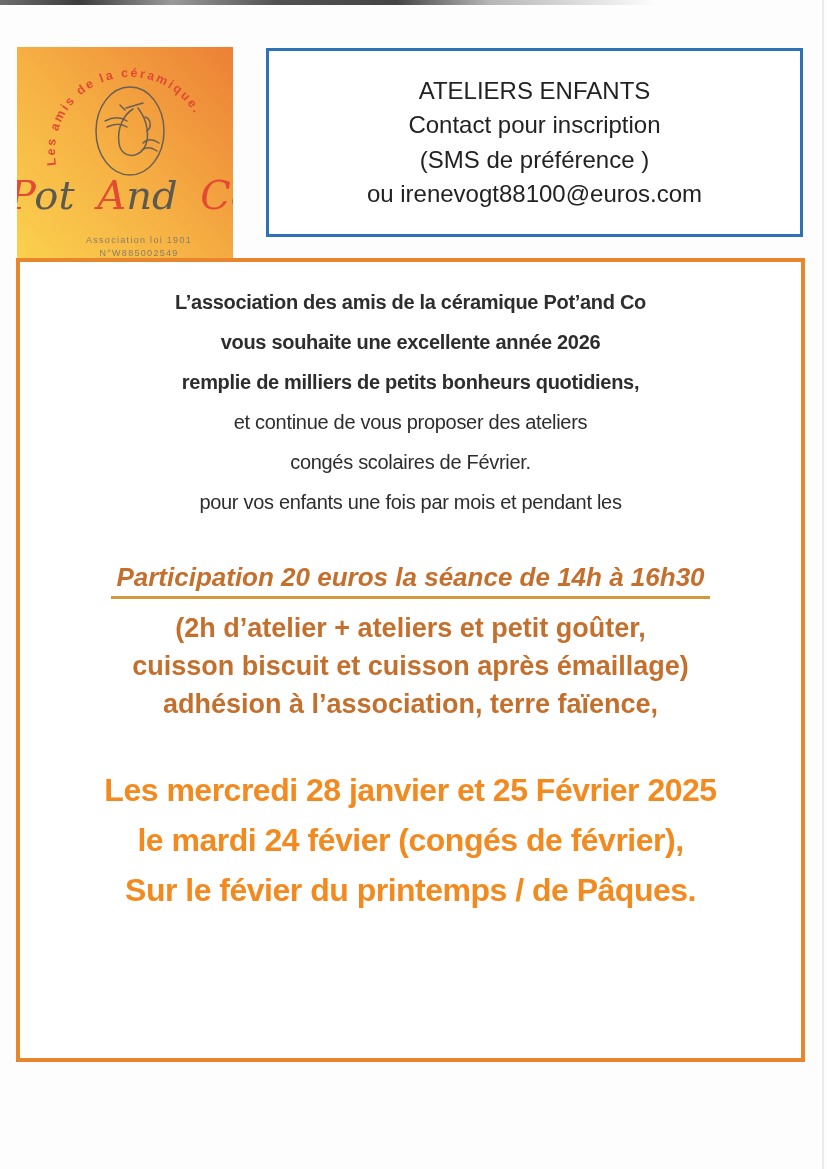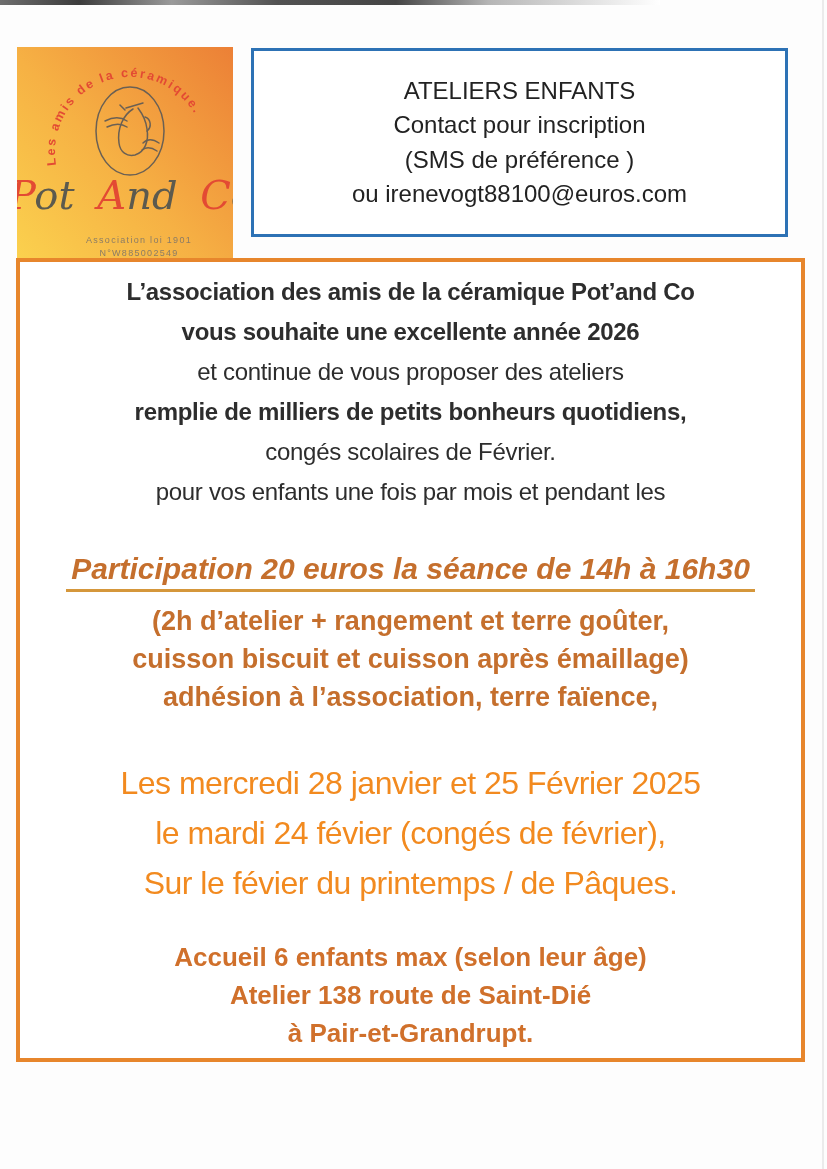--- a/index.html
+++ b/index.html
@@ -43,61 +43,61 @@
     font-family: "DejaVu Serif", serif;
     font-style: italic; font-size: 40px;
   }
   .assoc-text {
     font-family: "Liberation Sans", sans-serif;
     font-size: 9px; letter-spacing: 1.3px; fill: #8a7c66;
   }
 
   
   .contact-box {
-    position: absolute; left: 251px; top: 48px; width: 531px; height: 183px;
+    position: absolute; left: 266px; top: 48px; width: 531px; height: 183px;
     border: 3px solid var(--blue-border, #2d72b5);
     background: #ffffff;
     display: flex; flex-direction: column; justify-content: center;
     text-align: center;
     font-size: 24px; line-height: 34.5px;
     color: #222222;
   }
 
   
   .main-box {
     position: absolute; left: 16px; top: 258px; width: 781px; height: 796px;
     border: 4px solid var(--orange-border, #e7862c);
     background: #ffffff;
     text-align: center;
     overflow: hidden;
   }
   .line { white-space: nowrap; }
 
-  .intro { margin-top: 10px; font-size: 24px; line-height: 40px; letter-spacing: -0.3px; color: var(--body-text, #2d2d2d); }
+  .intro { margin-top: 20px; font-size: 20px; line-height: 40px; letter-spacing: -0.3px; color: var(--body-text, #2d2d2d); }
   .intro .b { font-weight: bold; }
 
   .participation-heading {
     margin-top: 40px;
-    font-size: 30px; font-weight: bold; font-style: italic;
+    font-size: 26px; font-weight: bold; font-style: italic;
     color: var(--participation-text, #c56f2d);
   }
   .participation-heading .underlined {
     display: inline-block;
     border-bottom: 3px solid #d5973b;
     padding: 0 5px 3px 5px;
   }
   .participation-details {
     margin-top: 10px;
     font-size: 27px; font-weight: bold; line-height: 38px;
     color: var(--participation-text, #c56f2d);
   }
 
   .dates {
     margin-top: 42px;
-    font-size: 32px; font-weight: normal; line-height: 50px; letter-spacing: -0.5px;
+    font-size: 32px; font-weight: bold; line-height: 50px; letter-spacing: -0.5px;
     color: var(--dates-text, #f28a1f);
   }
 
   .venue {
     margin-top: 30px;
     font-size: 26px; font-weight: bold; line-height: 38px;
     color: var(--venue-text, #d0702b);
   }
 </style>
 </head>
@@ -146,43 +146,38 @@
     <div class="line">Contact pour inscription</div>
     <div class="line">(SMS de préférence )</div>
     <div class="line">ou irenevogt88100@euros.com</div>
   </div>
 
   <div class="main-box">
 
     <div class="intro">
       <div class="line b">L’association des amis de la céramique Pot’and Co</div>
       <div class="line b">vous souhaite une excellente année 2026</div>
+      <div class="line b">remplie de milliers de petits bonheurs quotidiens,</div>
       <div class="line">et continue de vous proposer des ateliers</div>
-      <div class="line b">remplie de milliers de petits bonheurs quotidiens,</div>
       <div class="line">congés scolaires de Février.</div>
       <div class="line">pour vos enfants une fois par mois et pendant les</div>
     </div>
 
     <div class="participation-heading">
       <span class="underlined line">Participation 20 euros la séance de 14h à 16h30</span>
     </div>
 
     <div class="participation-details">
-      <div class="line">(2h d’atelier + rangement et terre goûter,</div>
+      <div class="line">(2h d’atelier + ateliers et petit goûter,</div>
       <div class="line">cuisson biscuit et cuisson après émaillage)</div>
       <div class="line">adhésion à l’association, terre faïence,</div>
     </div>
 
     <div class="dates">
       <div class="line">Les mercredi 28 janvier et 25 Février 2025</div>
       <div class="line">le mardi 24 févier (congés de février),</div>
       <div class="line">Sur le févier du printemps / de Pâques.</div>
     </div>
 
-    <div class="venue">
-      <div class="line">Accueil 6 enfants max (selon leur âge)</div>
-      <div class="line">Atelier 138 route de Saint-Dié</div>
-      <div class="line">à Pair-et-Grandrupt.</div>
-    </div>
 
   </div>
 
 </div>
 
 </body></html>

